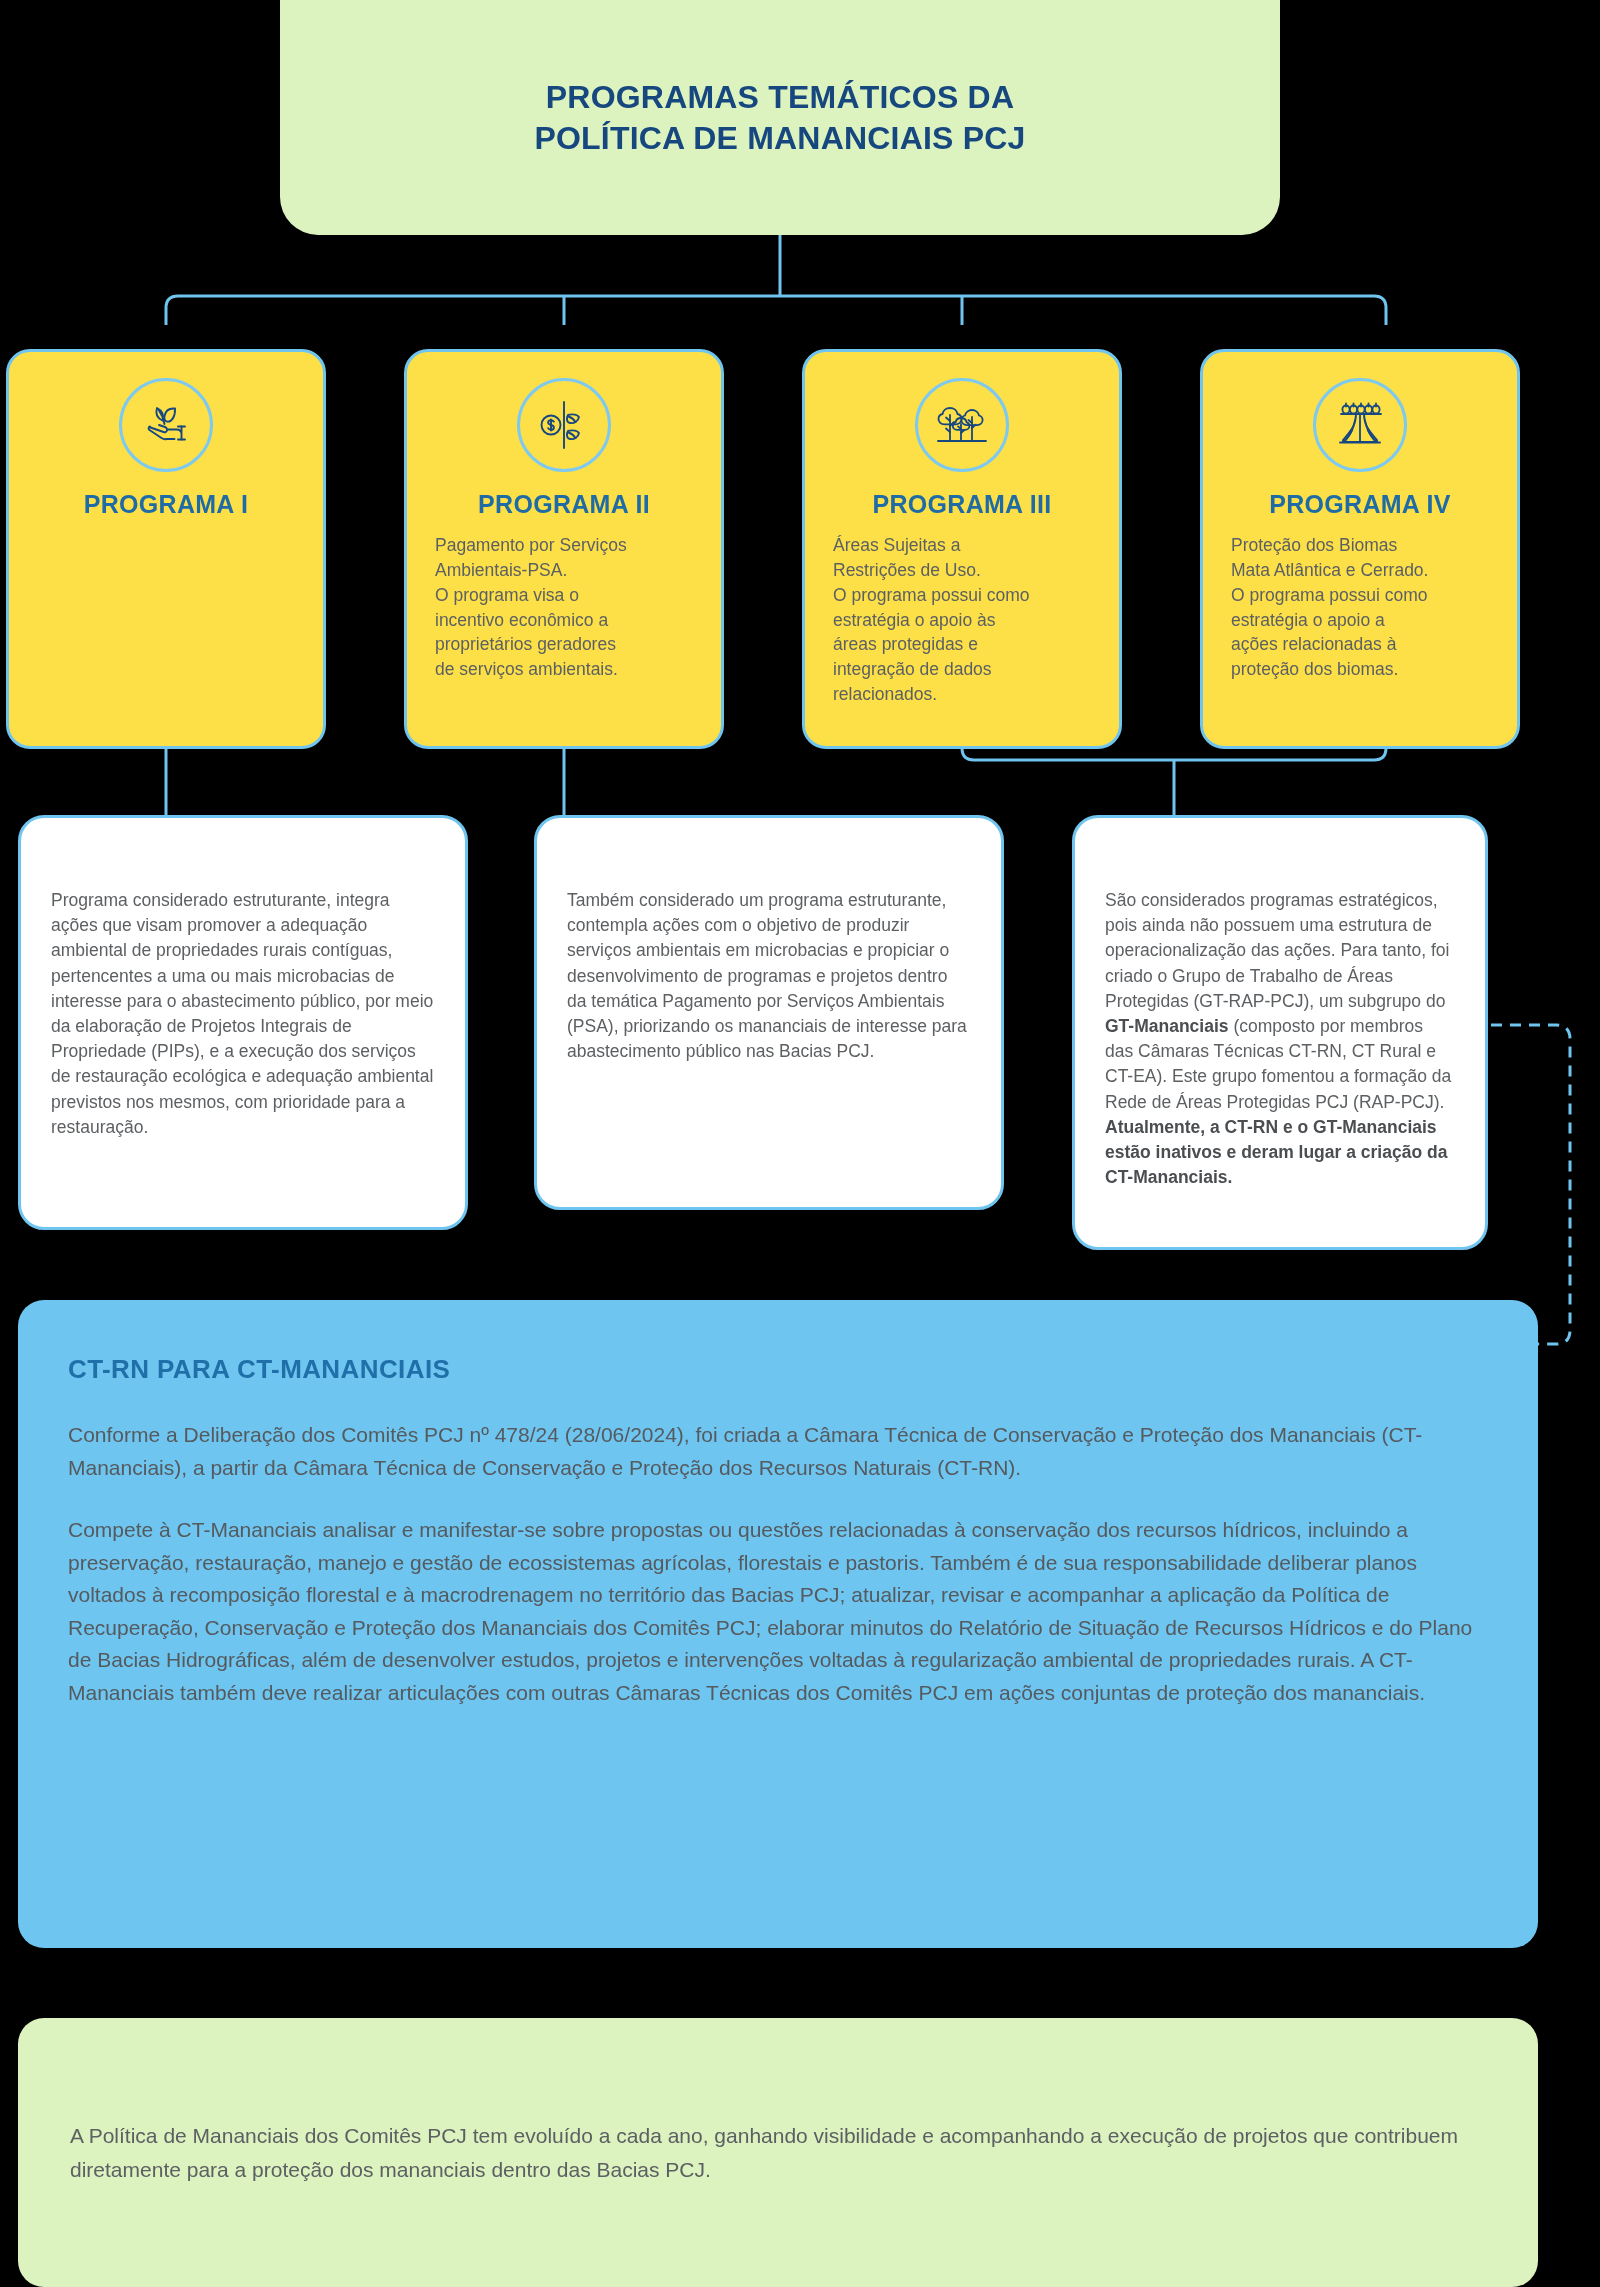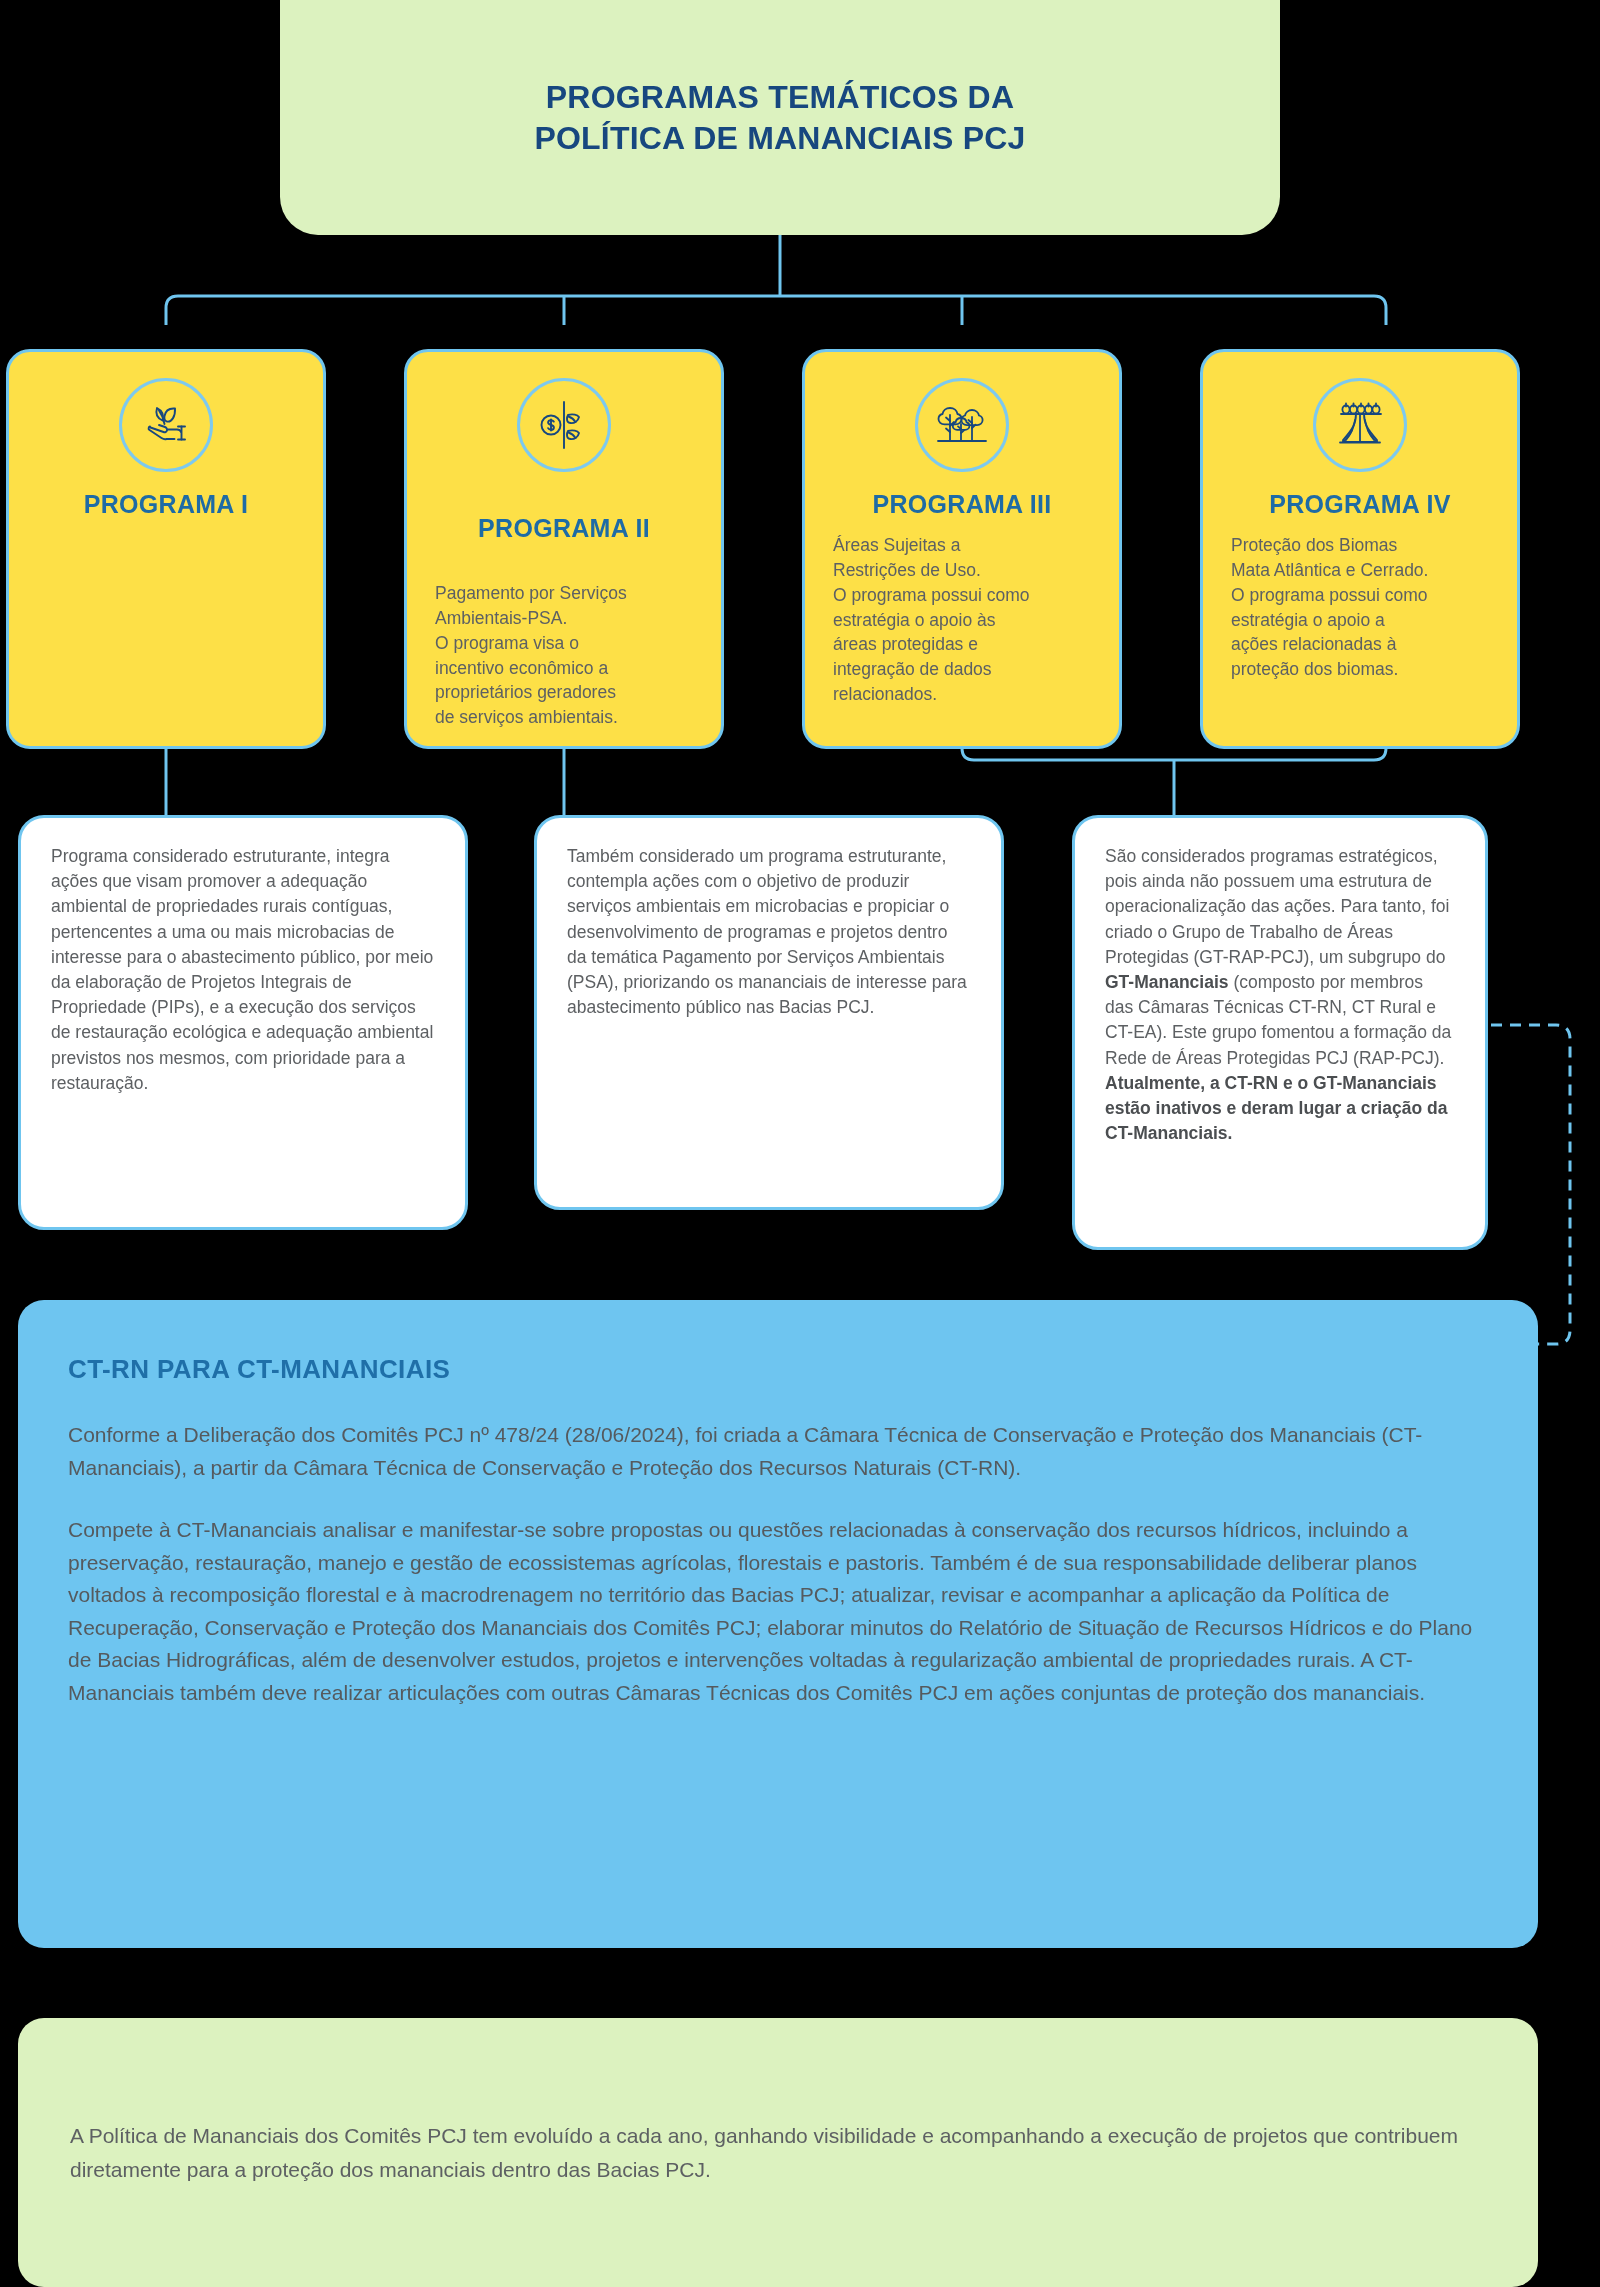--- a/index.html
+++ b/index.html
@@ -43,21 +43,21 @@
     background: #fde047;
     border: 3px solid #6fc5ef;
     border-radius: 24px;
     padding: 26px 22px 14px 22px;
     display: flex;
     flex-direction: column;
     align-items: center;
     margin-top: 24px;
   }
   .prog-card.p1 { left: 6px;    }
-  .prog-card.p2 { left: 404px; gap: 24px;  }
+  .prog-card.p2 { left: 404px;  }
   .prog-card.p3 { left: 802px;  }
   .prog-card.p4 { left: 1200px; }
 
   .icon-circle {
     width: 94px; height: 94px;
     border-radius: 50%;
     border: 3px solid #7dc9ef;
     display: flex; align-items: center; justify-content: center;
     margin-bottom: 18px;
     flex: 0 0 auto;
@@ -88,20 +88,21 @@
     background: #ffffff;
     border: 3px solid #6fc5ef;
     border-radius: 26px;
     padding: 26px 30px;
   }
   .detail-box .detail-text {
     color: #5d6063;
     font-size: 17.5px;
     line-height: 1.44;
     white-space: pre-line;
+    margin-top: 44px;
   }
   .detail-box .detail-text b { color: #4b4e51; font-weight: bold; }
 
   .detail-box.d1 { left: 18px;   width: 450px; height: 415px; }
   .detail-box.d2 { left: 534px;  width: 470px; height: 395px; }
   .detail-box.d3 { left: 1072px; width: 416px; height: 435px; }
 
   
   .blue-panel {
     position: absolute;

